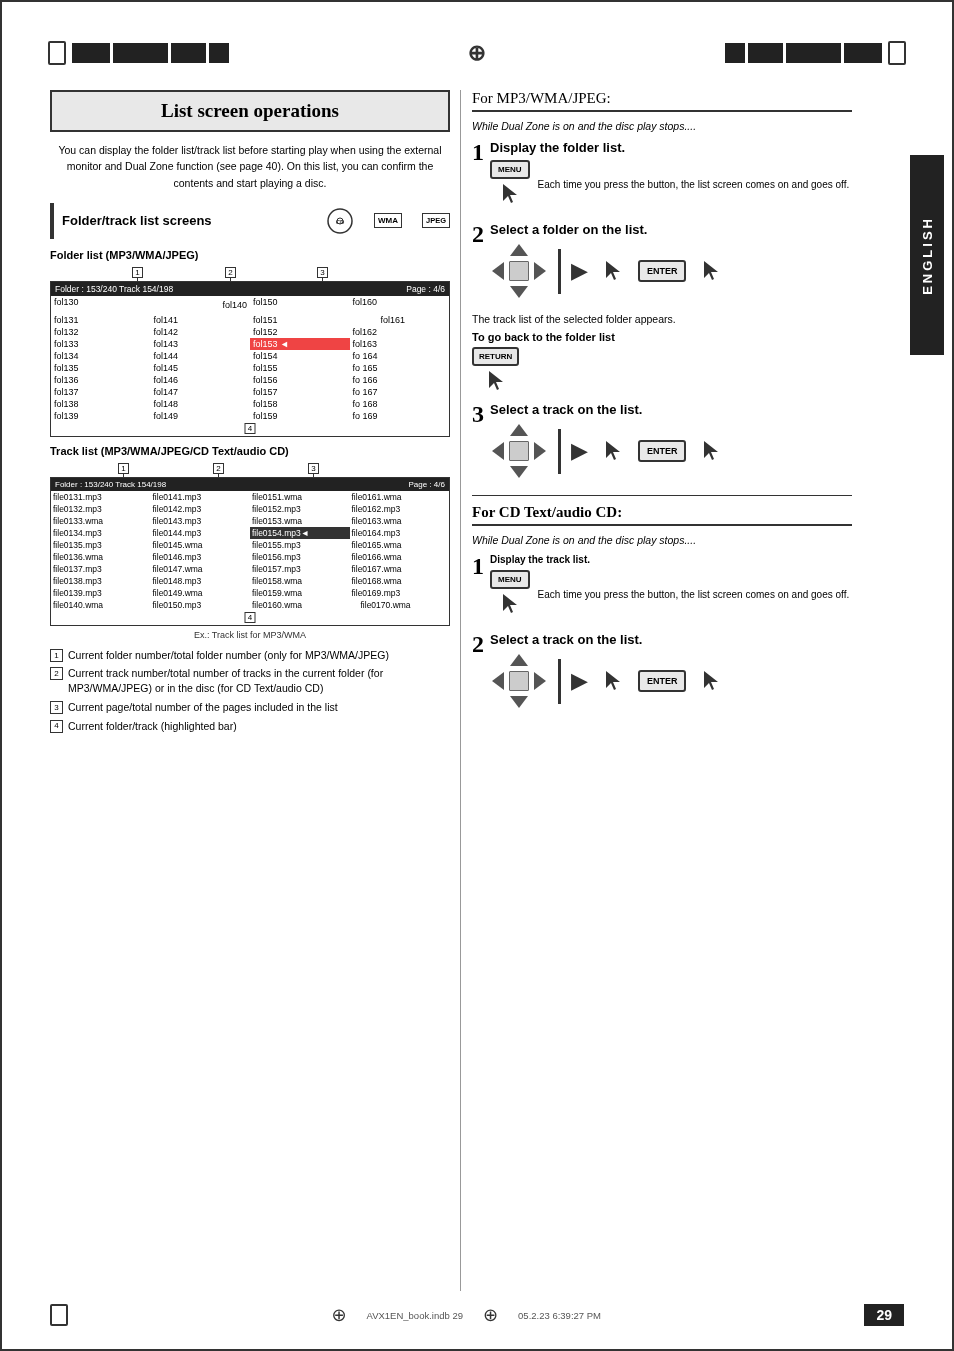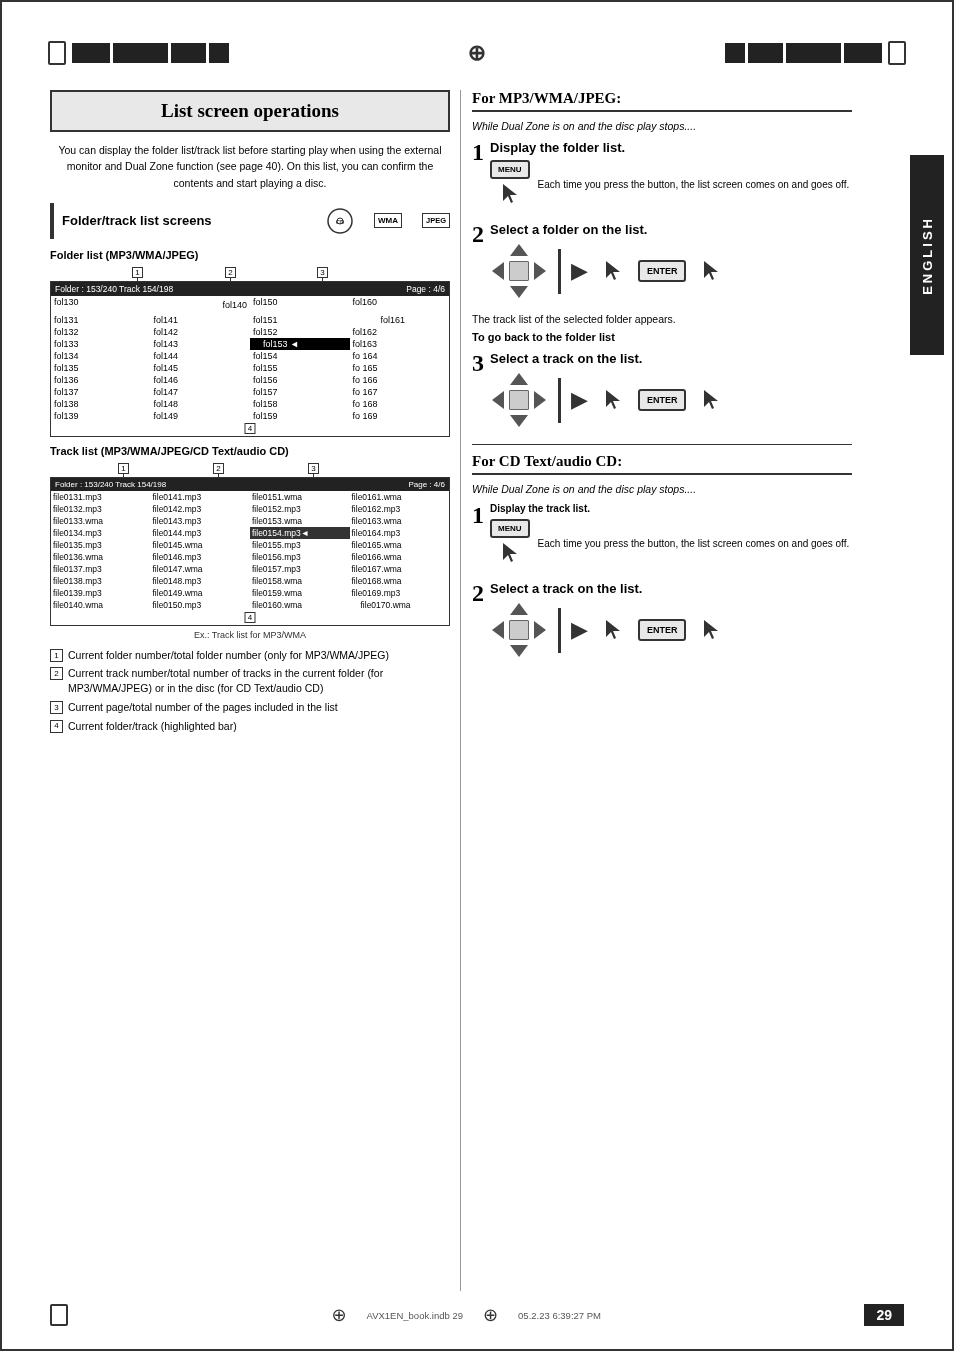--- a/index.html
+++ b/index.html
@@ -109,21 +109,21 @@
         <div style="padding:1px 3px;">fol141</div>
         <div style="padding:1px 3px;">fol151</div>
         <div style="padding:1px 3px;margin-left:28px;">fol161</div>
       <div style="padding:1px 3px;">fol132</div>
         <div style="padding:1px 3px;">fol142</div>
         <div style="padding:1px 3px;">fol152</div>
         <div style="padding:1px 3px;">fol162</div>
 
       <div style="padding:1px 3px;">fol133</div>
         <div style="padding:1px 3px;">fol143</div>
-        <div style="padding:1px 13px;background:#000000;color:#fff;">fol153 ◄</div>
+        <div style="padding:1px 3px;background:#ef4444;color:#fff;">fol153 ◄</div>
         <div style="padding:1px 3px;">fol163</div>
       <div style="padding:1px 3px;">fol134</div>
         <div style="padding:1px 3px;">fol144</div>
         <div style="padding:1px 3px;">fol154</div>
         <div style="padding:1px 3px;">fo 164</div>
       <div style="padding:1px 3px;">fol135</div>
         <div style="padding:1px 3px;">fol145</div>
         <div style="padding:1px 3px;">fol155</div>
         <div style="padding:1px 3px;">fo 165</div>
       <div style="padding:1px 3px;">fol136</div>
@@ -231,21 +231,21 @@
     <div style="display:flex;align-items:flex-start;gap:5px;margin-bottom:4px;font-size:10.5px;line-height:1.4;">
       <div style="border:1px solid #333;min-width:13px;height:13px;display:flex;align-items:center;justify-content:center;font-size:8px;flex-shrink:0;margin-top:1px;background:#fff;">4</div>
       <span>Current folder/track (highlighted bar)</span>
     </div>
   </div>
 
 </div>
 
 <div style="position:absolute;left:472px;top:90px;width:430px;padding-right:50px;">
 
-  <div style="font-size:15px;font-weight:bold;font-family:'Times New Roman',serif;border-bottom:2.5px solid #333;padding-bottom:3px;margin-bottom:8px;">For MP3/WMA/JPEG:</div>
+  <div style="font-size:15px;font-weight:normal;font-family:'Times New Roman',serif;border-bottom:2.5px solid #333;padding-bottom:3px;margin-bottom:8px;">For MP3/WMA/JPEG:</div>
 
   <p style="font-size:10.5px;margin-bottom:8px;font-style:italic;">While Dual Zone is on and the disc play stops....</p>
 
   <div style="display:flex;align-items:flex-start;margin-bottom:8px;">
     <span style="font-size:24px;font-weight:bold;font-family:'Times New Roman',serif;margin-right:6px;line-height:1;">1</span>
     <div style="flex:1;">
       <div style="font-size:13px;font-weight:bold;">Display the folder list.</div>
       <div style="display:flex;align-items:center;gap:8px;margin:5px 0;">
 
         <div style="display:flex;flex-direction:column;align-items:center;">
@@ -287,20 +287,28 @@
           <path d="M8,5 L8,22 L13,17 L16,24 L18,23 L15,16 L22,16 Z" fill="#333"></path>
         </svg>
       </div>
     </div>
   </div>
 
   <p style="font-size:10.5px;margin-bottom:6px;">The track list of the selected folder appears.</p>
 
   <div style="margin-bottom:8px;">
     <div style="font-size:11px;font-weight:bold;margin-bottom:4px;">To go back to the folder list</div>
+    <div style="display:flex;align-items:center;gap:8px;">
+      <div style="display:flex;flex-direction:column;align-items:center;">
+        <div style="border:2px solid #333;border-radius:3px;padding:3px 5px;font-size:8px;font-weight:bold;background:#e8e8e8;">RETURN</div>
+        <svg width="30" height="28" viewBox="0 0 30 28">
+          <path d="M8,5 L8,22 L13,17 L16,24 L18,23 L15,16 L22,16 Z" fill="#333"></path>
+        </svg>
+      </div>
+    </div>
   </div>
 
   <div style="display:flex;align-items:flex-start;margin-bottom:10px;">
     <span style="font-size:24px;font-weight:bold;font-family:'Times New Roman',serif;margin-right:6px;line-height:1;">3</span>
     <div style="flex:1;">
       <div style="font-size:13px;font-weight:bold;">Select a track on the list.</div>
       <div style="display:flex;align-items:center;gap:10px;margin:5px 0;">
 
         <div style="position:relative;width:58px;height:58px;">
           <div style="position:absolute;top:2px;left:50%;transform:translateX(-50%);width:0;height:0;border-left:9px solid transparent;border-right:9px solid transparent;border-bottom:12px solid #555;"></div>

